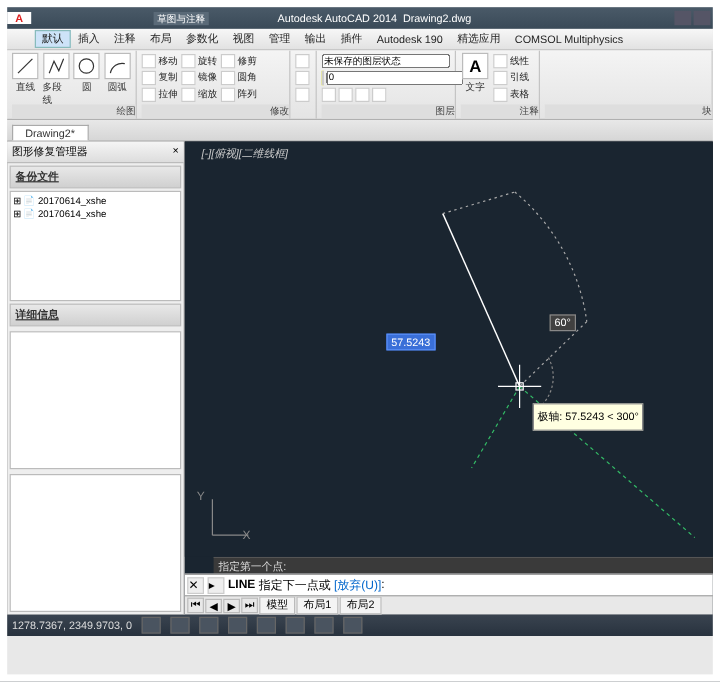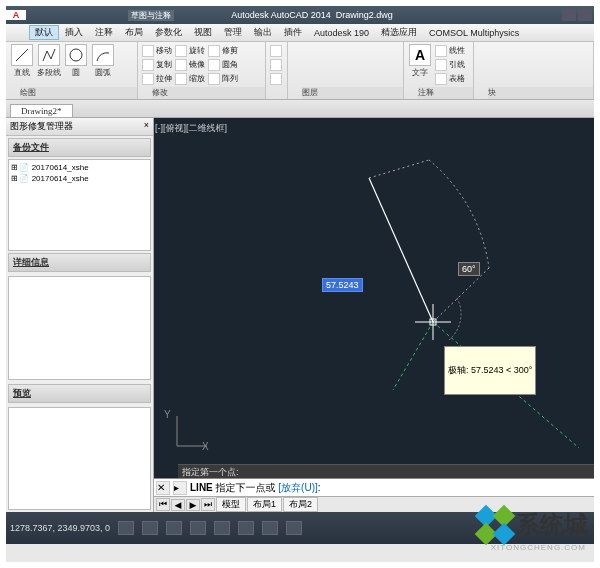--- a/index.html
+++ b/index.html
@@ -14,60 +14,60 @@
 .titlebar .titletxt { position:absolute; left:50%; transform:translateX(-50%); font-size:9px;margin-left:12px; }
 .titlebar .wmax { margin-left:auto; display:flex; gap:2px; margin-right:2px;}
 .titlebar .wmax span { width:14px; height:12px; background:#556; display:inline-block;}
 
 .menubar { height:18px; background:linear-gradient(#f7f7f7,#e2e2e2); display:flex; font-size:9px; align-items:center; border-bottom:1px solid #c0c0c0;}
 .menubar .mi { padding:0 6px; color:#222;}
 .menubar .mi.active { background:#cde3f8; border:1px solid #8bb; padding:0 5px;margin-left:23px;}
 
 .ribbon { height:58px; background:linear-gradient(#f4f4f4,#e4e4e4); display:flex; border-bottom:1px solid #b0b0b0; font-size:8px; overflow:hidden;}
 .rpanel { border-right:1px solid #c4c4c4; display:flex; flex-direction:column; padding:2px 4px; position:relative;}
-.rpanel .rtitle { position:absolute; bottom:0; left:14px; right:0; text-align:left; font-size:8px; color:#444; background:#dedede; height:12px; line-height:12px;}
+.rpanel .rtitle { position:absolute; bottom:0; left:4px; right:0; text-align:right; font-size:8px; color:#444; background:#dedede; height:12px; line-height:12px;}
 .rpanel .rbody { display:flex; gap:3px; align-items:flex-start; height:44px;}
 .rbig { display:flex; flex-direction:column; align-items:center; width:24px;}
 .rbig .ric { width:22px; height:22px; border:1px solid #bbb; background:#fff; display:flex; align-items:center; justify-content:center;}
 .rbig .rlbl { font-size:8px; color:#333; margin-top:1px;}
 .rsm { display:flex; flex-direction:column; gap:1px;}
 .rsm-row { display:flex; gap:2px; align-items:center; height:13px;}
 .rsm-row .ic { width:12px; height:12px; border:1px solid #ccc; background:#fff;}
 .rsm-row .lb { font-size:8px; color:#222;}
 
 .tabstrip { height:18px; background:linear-gradient(#e8e8e8,#d6d6d6); display:flex; align-items:flex-end; padding-left:4px; font-size:9px; border-bottom:1px solid #aaa;}
-.tabstrip .ftab { background:#fff; border:1px solid #aaa; border-bottom:none; padding:1px 10px; color:#333;font-family:Liberation Serif, serif;}
+.tabstrip .ftab { background:#fff; border:1px solid #aaa; border-bottom:none; padding:1px 10px; color:#333;}
 
 .workarea { display:flex; height:394px; background:#333;}
 .leftpanel { width:148px; background:#eeeeee; border-right:1px solid #aaa; display:flex; flex-direction:column; font-size:9px;}
 .lp-title { background:linear-gradient(#f5f5f5,#ddd); border-bottom:1px solid #bbb; padding:2px 4px; display:flex; justify-content:space-between;}
 .lp-sec { background:linear-gradient(#e8e8e8,#d0d0d0); border:1px solid #bbb; padding:2px 4px; margin:2px; font-weight:bold; color:#333;text-decoration:underline;}
 .lp-tree { background:#fff; margin:0 2px; height:92px; border:1px solid #bbb; padding:2px; overflow:hidden;}
 .lp-tree .tn { display:flex; align-items:center; gap:2px; font-size:8px; padding:1px 0;}
 .lp-blank { background:#fff; margin:2px; border:1px solid #bbb; flex:1;}
 .lp-detail { height:54px;}
 .lp-preview { height:68px;}
 
 .canvas-wrap { flex:1; display:flex; flex-direction:column; background:#1a2530;}
 .canvas { flex:1; position:relative; background:#1a2530; overflow:hidden;}
-.vplabel { position:absolute; top:4px; left:1px; color:#ccc; font-size:9px;}
+.vplabel { position:absolute; top:4px; left:14px; color:#ccc; font-size:9px;font-style:italic;}
 svg.draw { position:absolute; inset:0; width:100%; height:100%; }
 .dim-box { position:absolute; background:#3a6fd8; color:#fff; font-size:9px; padding:1px 3px; border:1px solid #5a8ff8;}
 .ang-box { position:absolute; background:#404040; color:#fff; font-size:9px; padding:1px 3px; border:1px solid #888;}
-.tip-box { position:absolute; background:#ffffe1; color:#000; font-size:9px; padding:17px 3px; border:1px solid #888;margin-top:10px;}
+.tip-box { position:absolute; background:#ffffe1; color:#000; font-size:9px; padding:4px 3px; border:1px solid #888;}
 .axis-lbl { position:absolute; color:#888; font-size:10px;}
 
 .cmdhist { height:14px; background:#3a3a3a; color:#ddd; font-size:9px; padding:1px 4px; border-top:1px solid #555;margin-left:24px;}
 .cmdline { height:18px; background:#fff; display:flex; align-items:center; font-size:10px; padding:0 2px; border-top:1px solid #888;}
 .cmdline .cicon { width:14px; height:14px; background:#eee; border:1px solid #ccc; margin-right:3px;}
 .mtabs { height:16px; background:#e8e8e8; display:flex; font-size:9px; align-items:center; border-top:1px solid #aaa; padding-left:2px; gap:1px;}
 .mtabs .mt { padding:0 5px; border:1px solid #bbb; background:#f4f4f4;}
 .mtabs .nav { width:14px; text-align:center; border:1px solid #bbb;}
 
-.statusbar { height:32px; background:linear-gradient(#3a4450,#28323e); display:flex; align-items:center; color:#ddd; font-size:9px; padding:0 4px; gap:8px;}
+.statusbar { height:18px; background:linear-gradient(#3a4450,#28323e); display:flex; align-items:center; color:#ddd; font-size:9px; padding:0 4px; gap:8px;}
 .statusbar .sbtn { width:16px; height:14px; background:#4a5460; border:1px solid #666;}
 
 .watermark { position:absolute; right:6px; bottom:20px; display:flex; align-items:center; gap:4px; pointer-events:none;}
 .watermark .logobox { display:grid; grid-template-columns:1fr 1fr; gap:2px;}
 .watermark .dia { width:16px; height:16px; background:#1aa0d8; transform:rotate(45deg);}
 .watermark .dia.g { background:#6bb52c;}
 .watermark .txt1 { font-size:24px; color:#333; font-weight:bold;}
 .watermark .txt2 { position:absolute; right:2px; bottom:-10px; font-size:8px; color:#aaa; letter-spacing:1px;}
 </style>
 </head>
@@ -105,21 +105,21 @@
     <div class="mi">管理</div>
     <div class="mi">输出</div>
     <div class="mi">插件</div>
     <div class="mi">Autodesk 190</div>
     <div class="mi">精选应用</div>
     <div class="mi">COMSOL Multiphysics</div>
   </div>
 
   <div class="ribbon">
 
-    <div class="rpanel" style="width:132px">
+    <div class="rpanel" style="width:108px">
       <div class="rbody">
         <div class="rbig">
             <div class="ric">
               <svg width="16" height="16">
                 <line x1="2" y1="14" x2="14" y2="2" stroke="#333"></line>
               </svg>
             </div>
             <div class="rlbl">直线</div>
           </div>
         <div class="rbig">
@@ -208,20 +208,35 @@
               <span class="ic"></span>
             </div>
         <div class="rsm-row">
               <span class="ic"></span>
             </div>
       </div>
         </div>
     </div>
 
     <div class="rpanel" style="width:116px">
+      <div class="rbody" style="flex-direction:column;gap:1px;width:100%">
+        <div class="rsm-row" style="width:100%">
+            <input style="width: 100%; font-size: 8px; height: 12px;" readonly="" value="未保存的图层状态">
+          </div>
+        <div class="rsm-row" style="width:100%">
+            <span class="ic" style="background:#ff0"></span>
+            <input style="flex: 1 1 0%; font-size: 8px; height: 12px;" value="0" readonly="">
+          </div>
+        <div class="rsm-row">
+            <span class="ic"></span>
+            <span class="ic"></span>
+            <span class="ic"></span>
+            <span class="ic"></span>
+          </div>
+      </div>
       <div class="rtitle">图层</div>
     </div>
 
     <div class="rpanel" style="width:70px">
       <div class="rbody">
         <div class="rbig">
             <div class="ric" style="font-size:14px;font-weight:bold">A</div>
             <div class="rlbl">文字</div>
           </div>
         <div class="rsm">
@@ -266,21 +281,20 @@
             <span>20170614_xshe</span>
           </div>
         <div class="tn">
             <span>⊞</span>
             <span>📄</span>
             <span>20170614_xshe</span>
           </div>
       </div>
       <div class="lp-sec">详细信息</div>
       <div class="lp-blank lp-detail"></div>
-      <div class="lp-sec">预览</div>
       <div class="lp-blank lp-preview"></div>
     </div>
 
     <div class="canvas-wrap">
       <div class="canvas">
         <div class="vplabel">[-][俯视][二维线框]</div>
         <svg class="draw" viewBox="0 0 430 346">
           <line x1="210" y1="60" x2="274" y2="204" stroke="#fff" stroke-width="1.2"></line>
           <line x1="210" y1="60" x2="270" y2="42" stroke="#aaa" stroke-dasharray="2 3"></line>
           <path d="M 270 42 A 170 170 0 0 1 330 150" stroke="#aaa" fill="none" stroke-dasharray="2 3"></path>
@@ -329,26 +343,14 @@
     <span class="sbtn"></span>
     <span class="sbtn"></span>
     <span class="sbtn"></span>
     <span class="sbtn"></span>
     <span class="sbtn"></span>
     <span class="sbtn"></span>
     <span class="sbtn"></span>
     <span class="sbtn"></span>
   </div>
 
-  <div class="watermark">
-    <div class="logobox">
-      <div class="dia"></div>
-        <div class="dia g"></div>
-      <div class="dia g"></div>
-        <div class="dia"></div>
-    </div>
-    <div>
-      <div class="txt1">系统城</div>
-      <div class="txt2">XITONGCHENG.COM</div>
-    </div>
-  </div>
 
 </div>
 
 </body></html>

